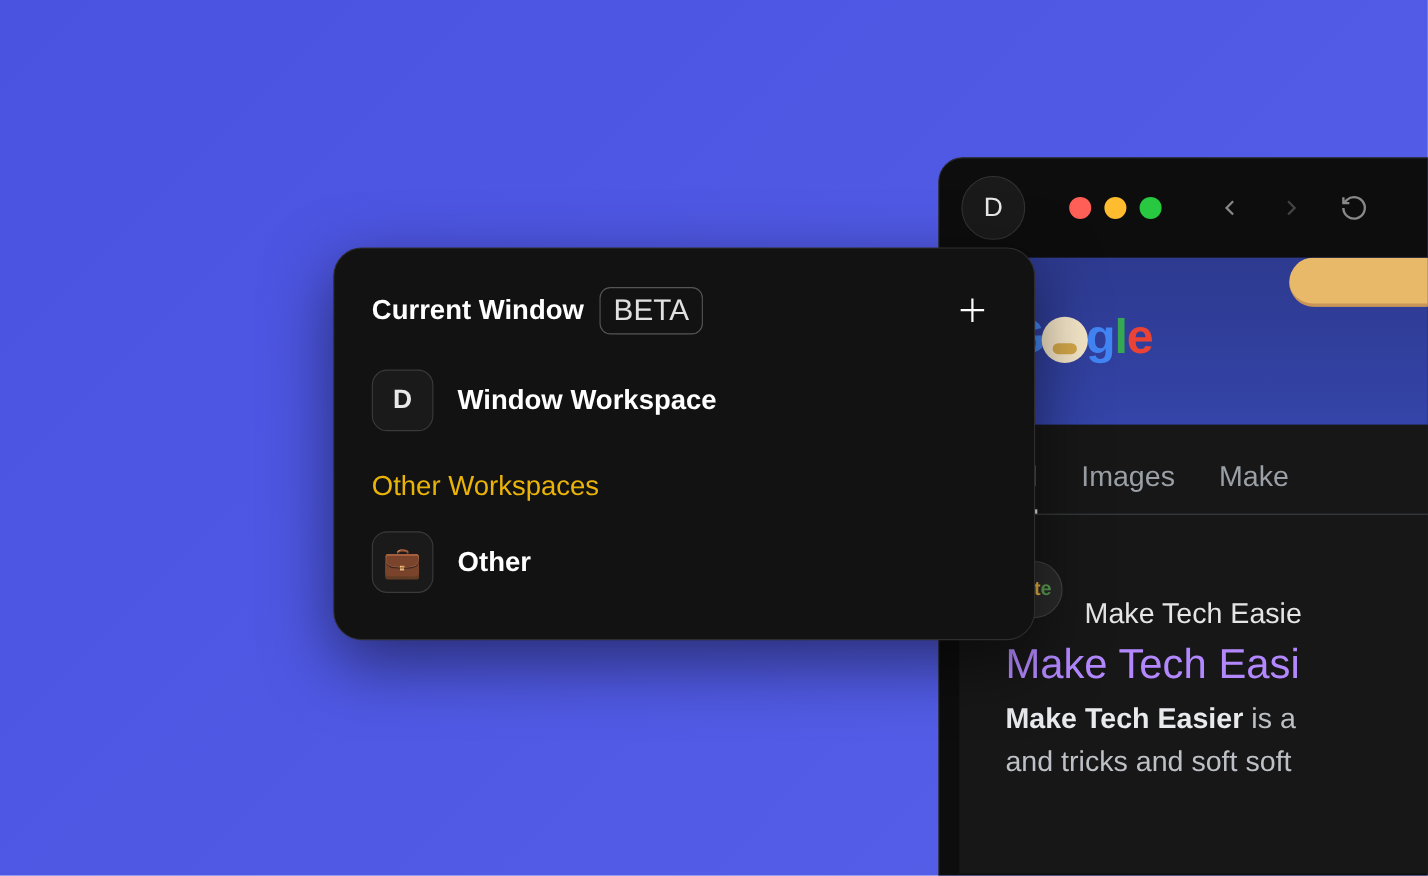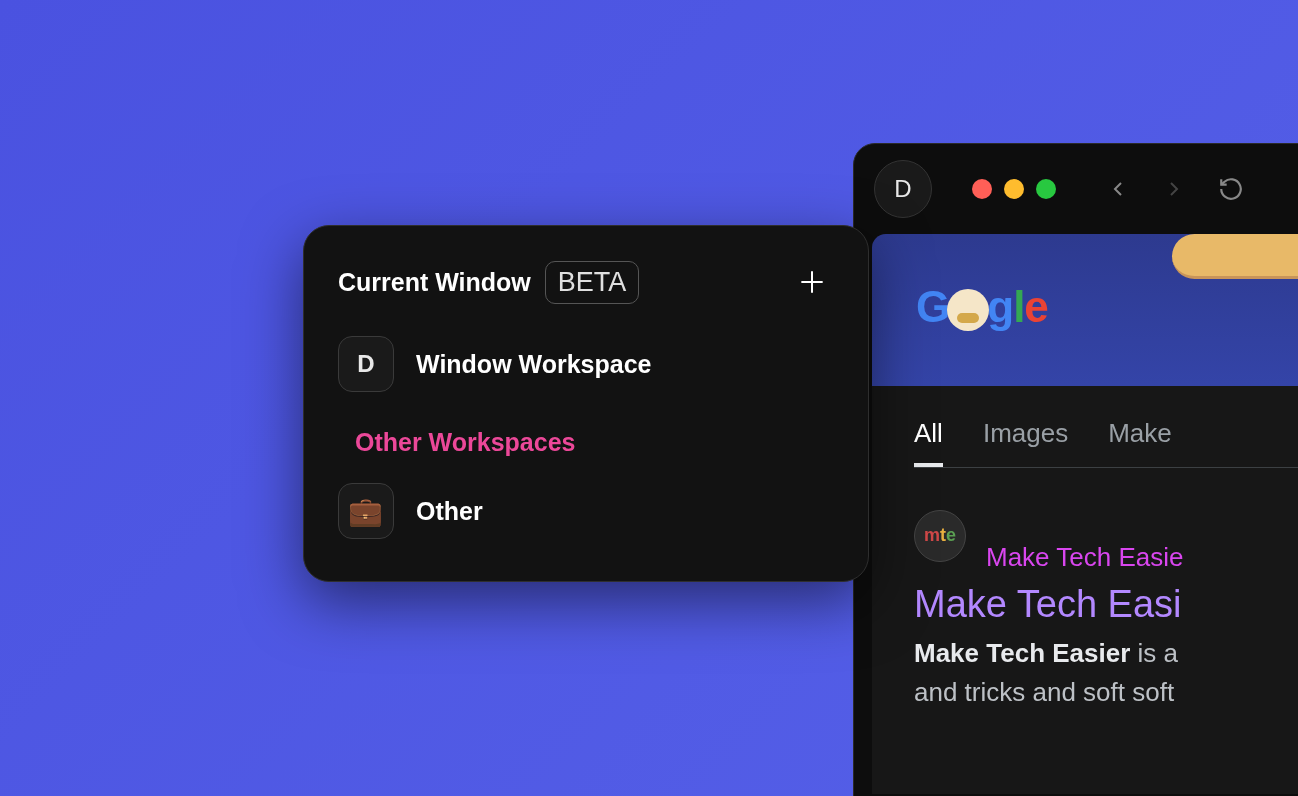--- a/index.html
+++ b/index.html
@@ -166,21 +166,21 @@
   display: flex;
   align-items: center;
   justify-content: center;
   font-size: 18px;
   font-weight: 700;
 }
 .result-favicon .m { color: #d04848; }
 .result-favicon .t { color: #e8b040; }
 .result-favicon .e { color: #5a9f52; }
 .result-site-info { display: flex; flex-direction: column; }
-.result-site-name { color: #d946ef; font-size: 26px; margin-top: 44px; }
+.result-site-name { color: #e5e5e5; font-size: 26px; margin-top: 44px; }
 .result-url { color: #9aa0a6; font-size: 22px; }
 .result-title {
   color: #b388ff;
   font-size: 38px;
   font-weight: 400;
   margin-bottom: 8px;
 }
 .result-snippet {
   color: #bdc1c6;
   font-size: 26px;
@@ -189,21 +189,21 @@
 .result-snippet strong {
   color: #e8eaed;
   font-weight: 700;
 }
 
 
 .workspace-popup {
   position: absolute;
   top: 225px;
   left: 303px;
-  width: 566px;
+  width: 638px;
   background: #121212;
   border: 1px solid #2e2e2e;
   border-radius: 26px;
   padding: 34px;
   box-shadow: 0 20px 60px rgba(0,0,0,0.5);
 }
 .popup-header {
   display: flex;
   align-items: center;
   justify-content: space-between;
@@ -254,24 +254,24 @@
   color: #e8e8e8;
   font-size: 24px;
   font-weight: 600;
 }
 .workspace-label {
   color: #ffffff;
   font-size: 25px;
   font-weight: 700;
 }
 .section-heading {
-  color: #ec4899;
+  color: #eab308;
   font-size: 25px;
-  font-weight: 700;
-  margin: 28px 17px 18px;
+  font-weight: 400;
+  margin: 28px 0 18px;
 }
 .emoji-icon {
   font-size: 28px;
 }
 </style>
 </head>
 <body>
 
 <div class="browser-window">
   <div class="browser-toolbar">

